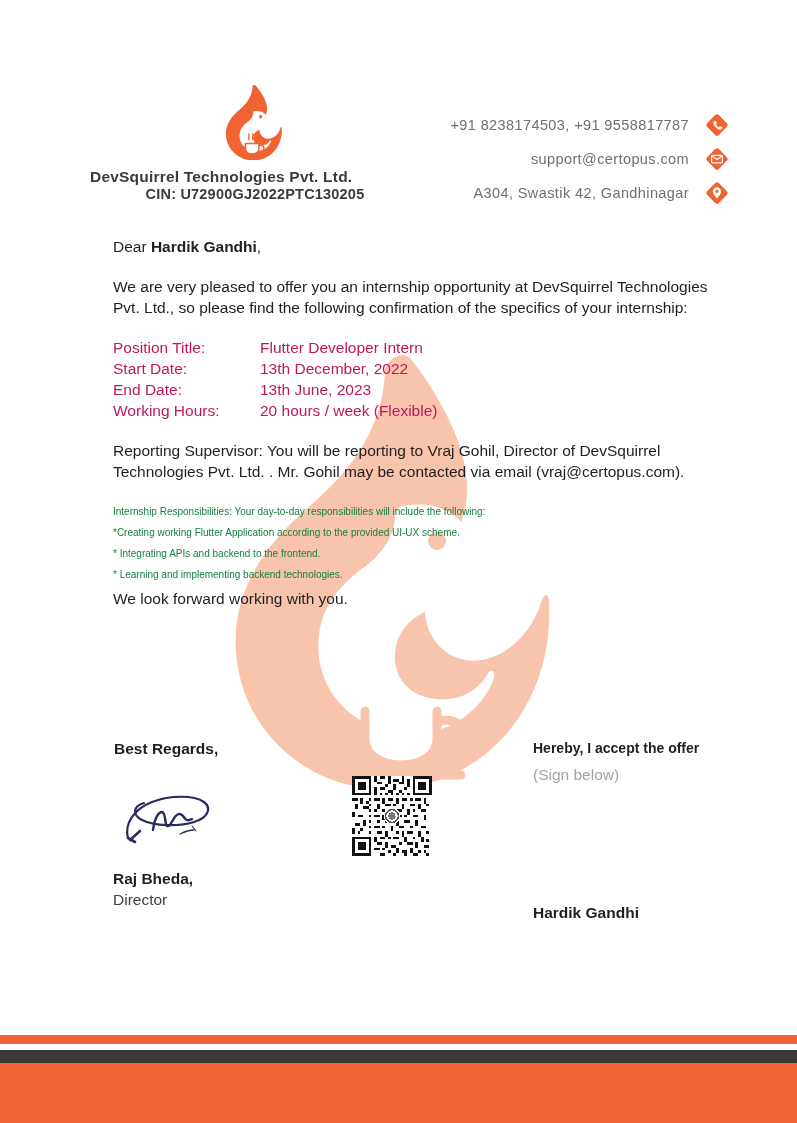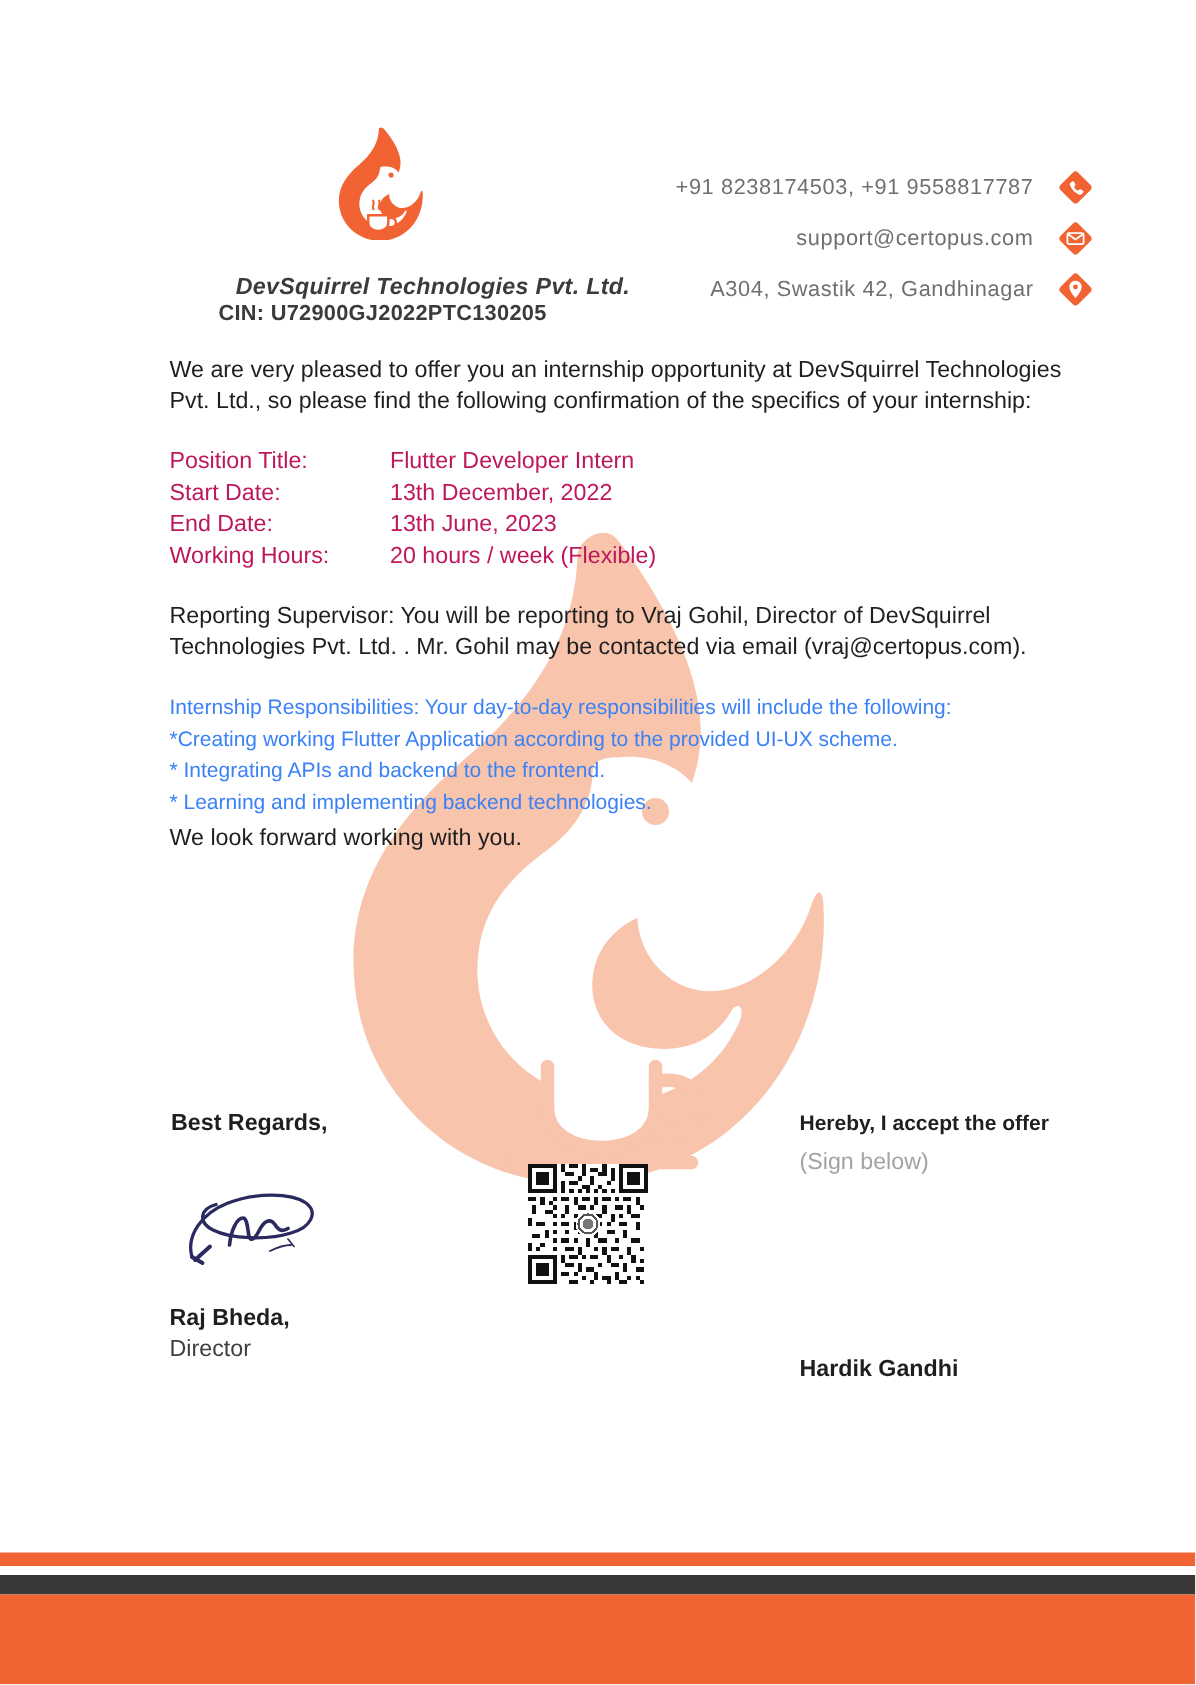--- a/index.html
+++ b/index.html
@@ -45,28 +45,27 @@
     top: 85px;
     width: 330px;
   }
   .brand-logo {
     display: block;
     margin: 0 auto;
     width: 70px;
     height: 75px;
   }
   .brand-name {
-    margin-top: 23px;
+    margin-top: 8px;
     font-size: 15.5px;
     font-weight: bold;
     letter-spacing: .2px;
     color: #3b3b3b;
-    text-align: right;
+    text-align: left;
     white-space: nowrap;
-    font-style: italic;
   }
   .brand-cin {
     font-size: 14.5px;
     font-weight: bold;
     letter-spacing: .2px;
     color: #3b3b3b;
     text-align: center;
     white-space: nowrap;
   }
 
@@ -118,23 +117,23 @@
   .detail-row {
     display: flex;
     font-size: 15.5px;
     line-height: 21px;
     color: #be185d;
   }
   .detail-label { width: 147px; flex: 0 0 147px; }
   .detail-value { flex: 1 1 auto; }
 
   .resp-line {
-    font-size: 14px;
+    font-size: 10px;
     line-height: 21px;
-    color: #3b82f6;
+    color: #15803d;
   }
 
   
   .sign-zone {
     position: absolute;
     left: 0;
     top: 736px;
     width: 719px;
     height: 200px;
     z-index: 3;
@@ -306,20 +305,23 @@
                    c0-2.3-1.8-4.1-4.1-4.1 z" fill="#ffffff"></path>
           <circle cx="12" cy="10.3" r="1.6" fill="#F26334"></circle>
         </svg>
       </div>
 
     </div>
   </div>
 
   <div class="body-area">
 
+    <p class="para">
+      <span>Dear </span><span class="bold">Hardik Gandhi</span><span>,</span>
+    </p>
 
     <p class="para">We are very pleased to offer you an internship opportunity at DevSquirrel Technologies Pvt. Ltd., so please find the following confirmation of the specifics of your internship:</p>
 
     <div class="details">
       <div class="detail-row">
         <span class="detail-label">Position Title:</span>
         <span class="detail-value">Flutter Developer Intern</span>
       </div>
       <div class="detail-row">
         <span class="detail-label">Start Date:</span>

